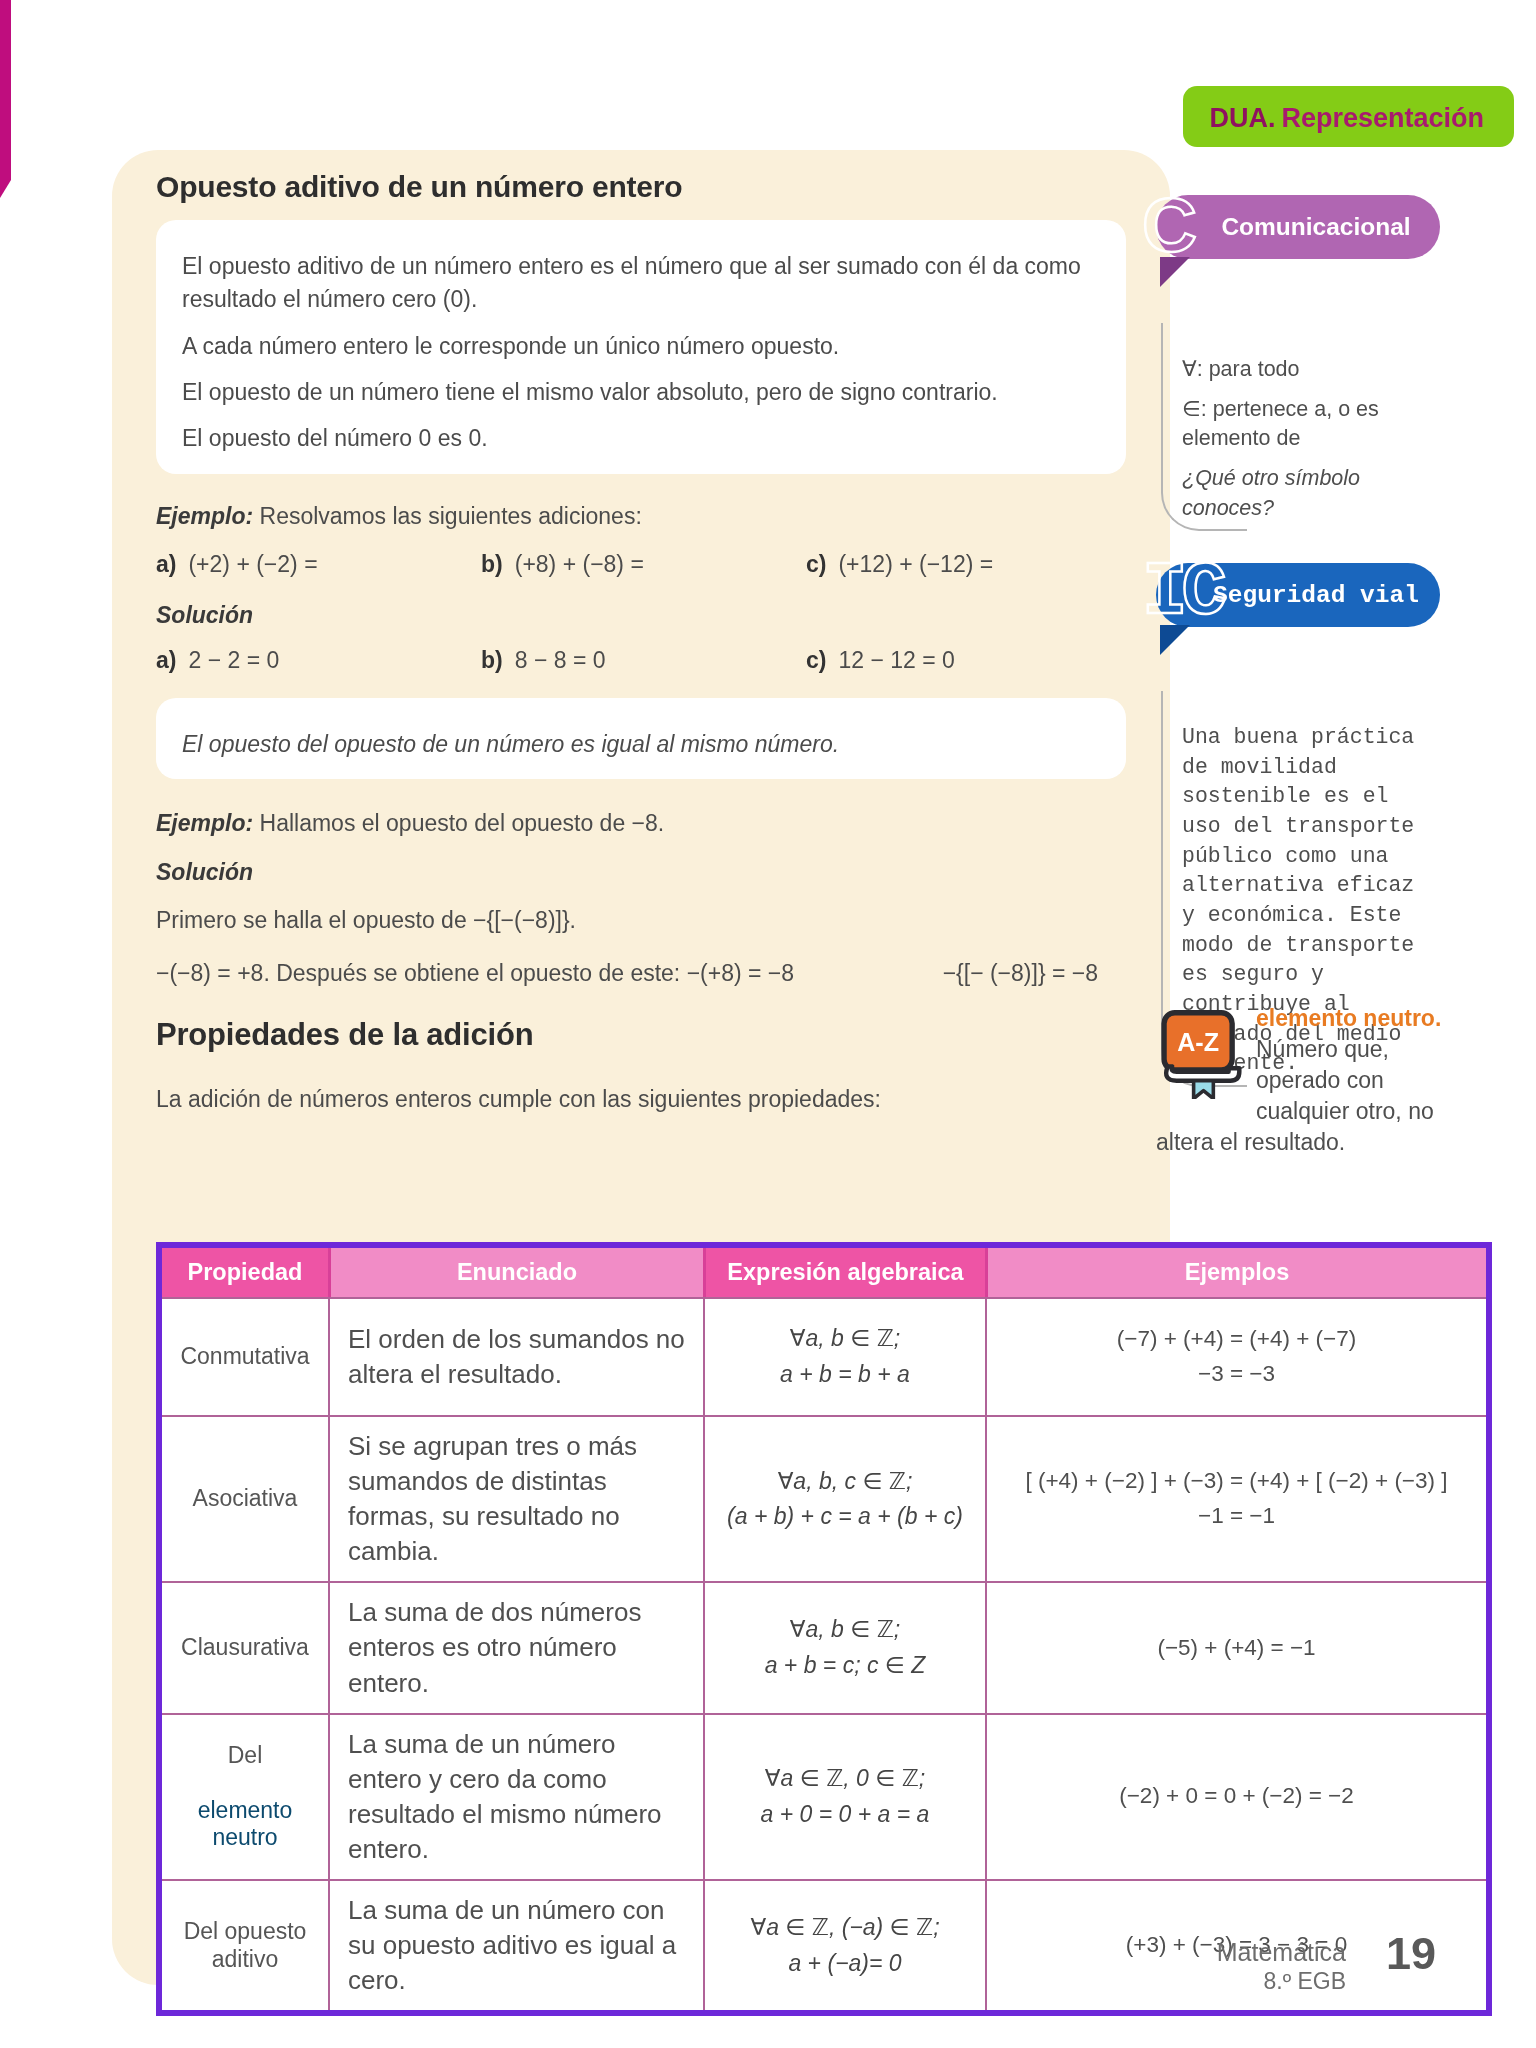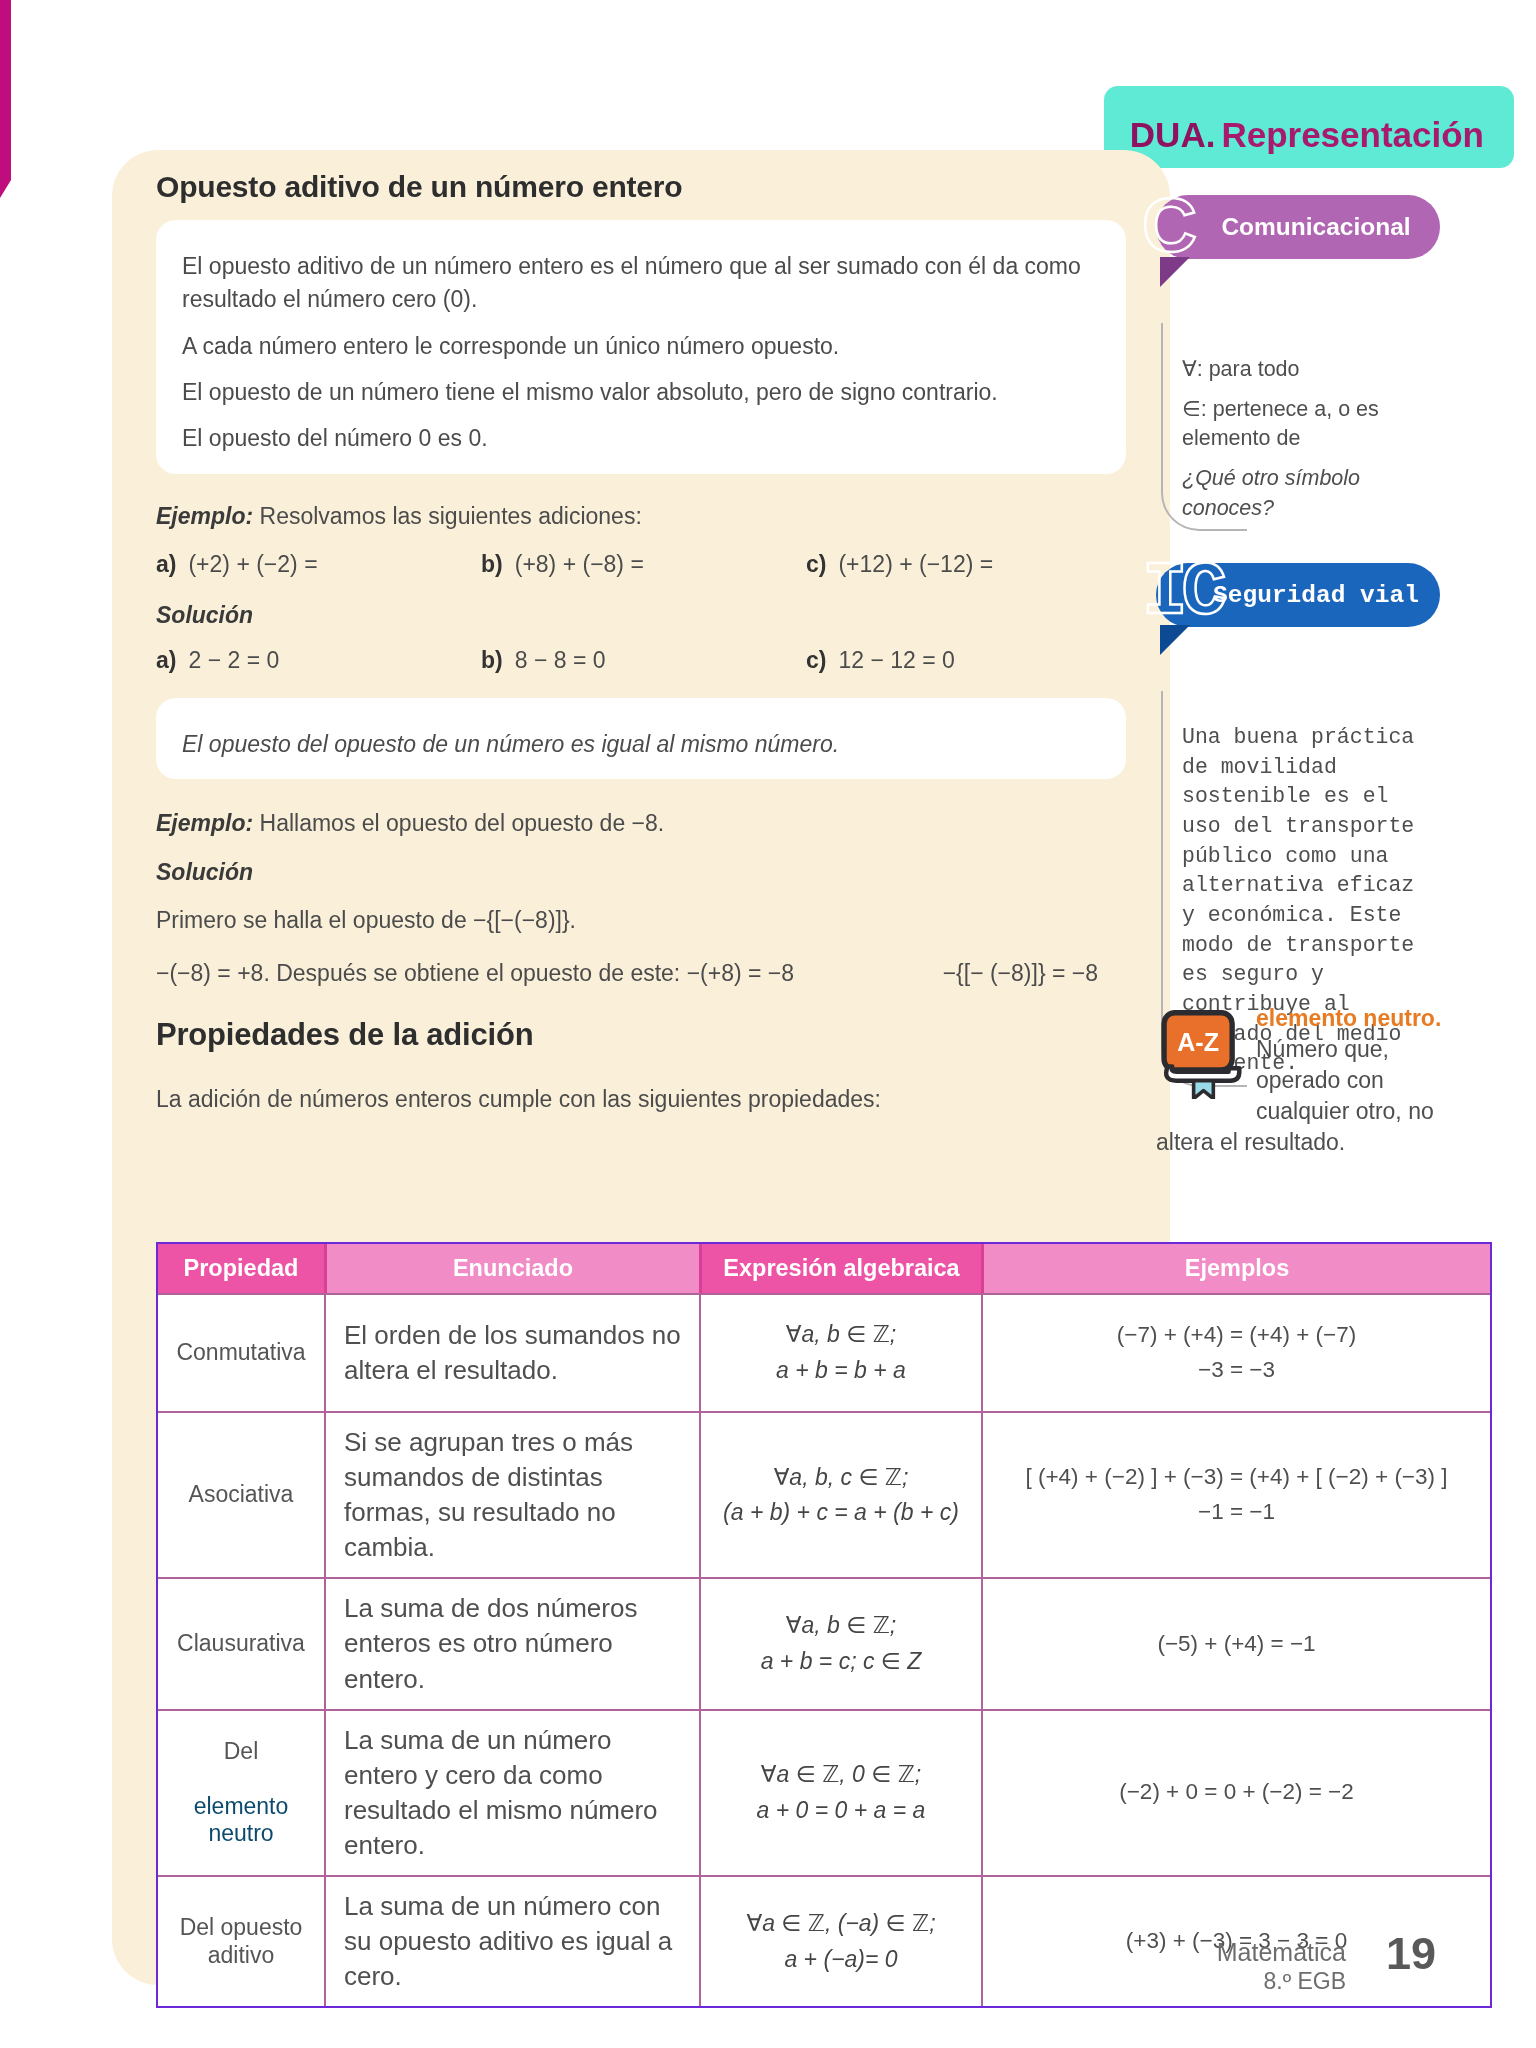--- a/index.html
+++ b/index.html
@@ -4,22 +4,22 @@
 <style>
   html,body{margin:0;padding:0;background:#e9e9e9;}
   .page{position:relative;width:1536px;height:2048px;background:#ffffff;overflow:hidden;
         font-family:"Liberation Sans","DejaVu Sans",sans-serif;color:#4b4b4b;}
 
   
   .left-ribbon{position:absolute;left:0;top:0;width:11px;height:198px;background:#bf0d7e;
                clip-path:polygon(0 0,100% 0,100% calc(100% - 18px),0 100%);}
 
   
-  .dua-badge{position:absolute;top:86px;right:22px;background:#5eead4;border-radius:14px;
-             padding:29px 30px 13px 26px;font-size:35px;white-space:nowrap;}
+  .dua-badge{position:absolute;top:86px;right:22px;background:#84cc16;border-radius:14px;
+             padding:17px 30px 13px 26px;font-size:27px;white-space:nowrap;}
   .dua-prefix{font-weight:800;color:#8f1160;}
   .dua-label{font-weight:700;color:#a81a6e;margin-left:6px;}
 
   
   .panel{position:absolute;left:112px;top:150px;width:1058px;height:1835px;background:#faf0da;
          border-radius:46px;box-sizing:border-box;padding:20px 44px 0 44px;}
   .panel h1{margin:0 0 16px 0;font-size:30px;font-weight:800;color:#2e2e2e;letter-spacing:-.2px;}
   .panel h2{margin:30px 0 30px 0;font-size:31px;font-weight:800;color:#2e2e2e;letter-spacing:-.2px;}
   .white-box{background:#fff;border-radius:20px;padding:18px 26px;margin:0 0 26px 0;}
   .white-box p{margin:12px 0 13px 0;font-size:23px;line-height:1.45;color:#4b4b4b;}
@@ -58,21 +58,21 @@
   .side-text p.qitalic{font-style:italic;}
 
   
   .glossary{position:absolute;left:0;top:808px;width:296px;}
   .glossary svg{float:left;margin:4px 14px 4px 0;}
   .glossary p{margin:0;font-size:23px;line-height:1.35;color:#4e4e4e;}
   .term{color:#e87b22;font-weight:800;}
 
   
   .ptable{position:absolute;left:156px;top:1242px;width:1336px;background:#fff;
-          border:2px solid #6d28d9;box-sizing:border-box;}
+          border:6px solid #6d28d9;box-sizing:border-box;}
   .thead{display:grid;grid-template-columns:166px 375px 282px 1fr;}
   .thead-cell{padding:11px 6px;text-align:center;color:#fff;font-weight:800;font-size:23.5px;}
   .thead-cell:nth-child(odd){background:#ee54a5;}
   .thead-cell:nth-child(even){background:#f18cc6;}
   .thead-cell + .thead-cell{border-left:3px solid #d84098;}
   .trow{display:grid;grid-template-columns:166px 375px 282px 1fr;min-height:118px;}
   .trow > div{border-top:2px solid #b06398;display:flex;flex-direction:column;justify-content:center;box-sizing:border-box;}
   .trow > div + div{border-left:2px solid #b06398;}
   .cell-prop{align-items:center;text-align:center;font-size:23px;color:#555;padding:8px 6px;line-height:1.2;}
   .hl-orange{color:#0c4a6e;}

